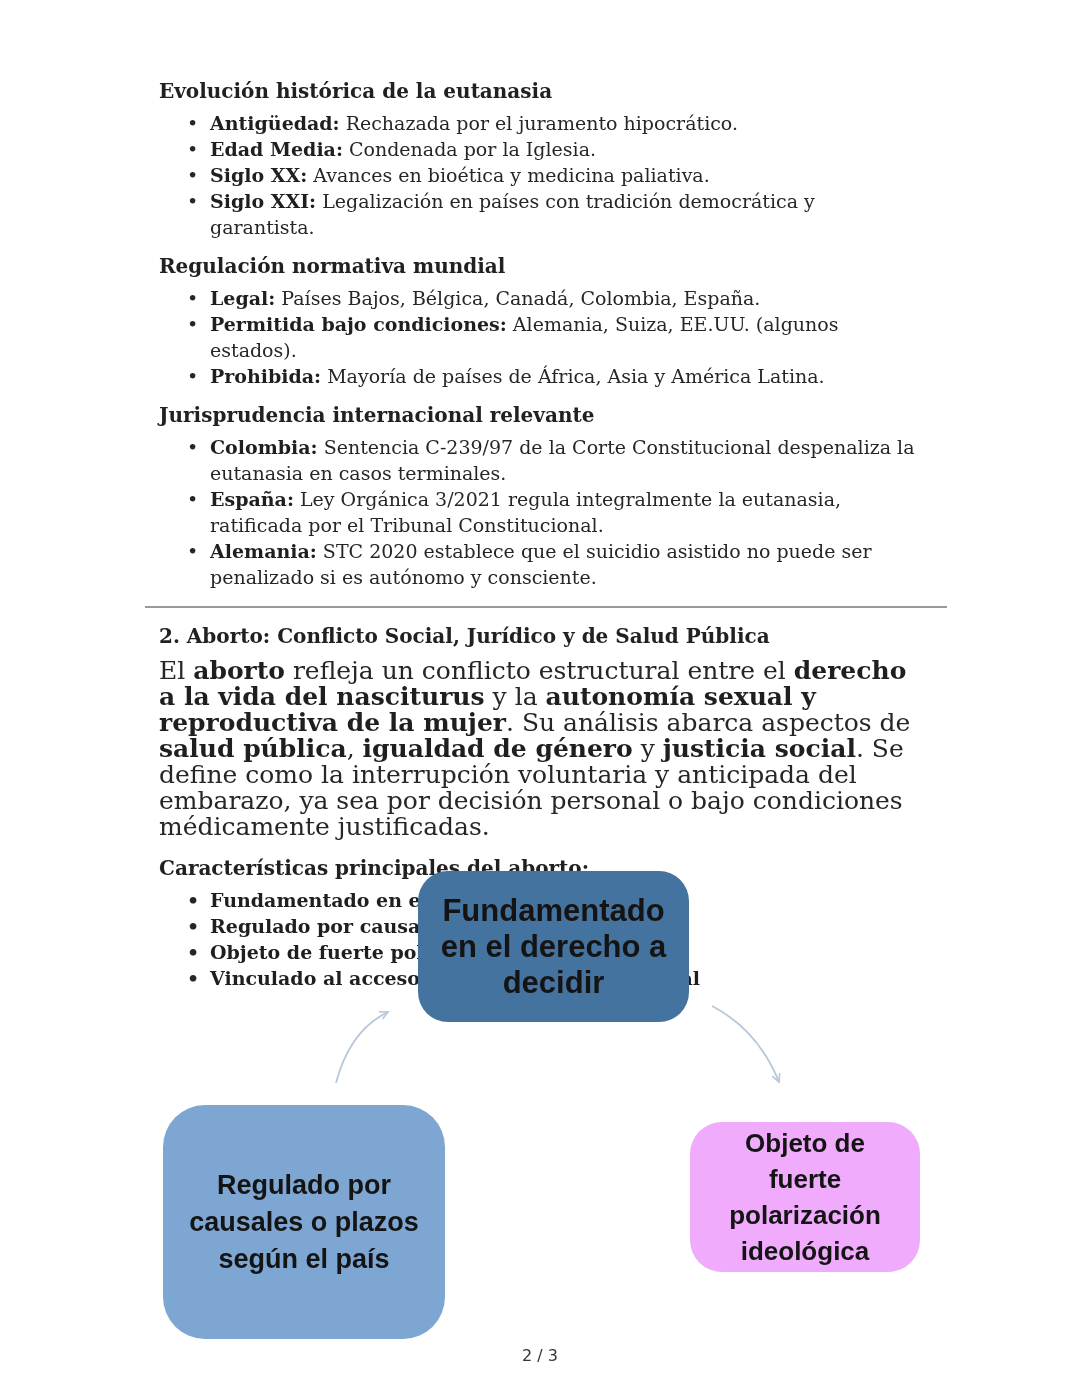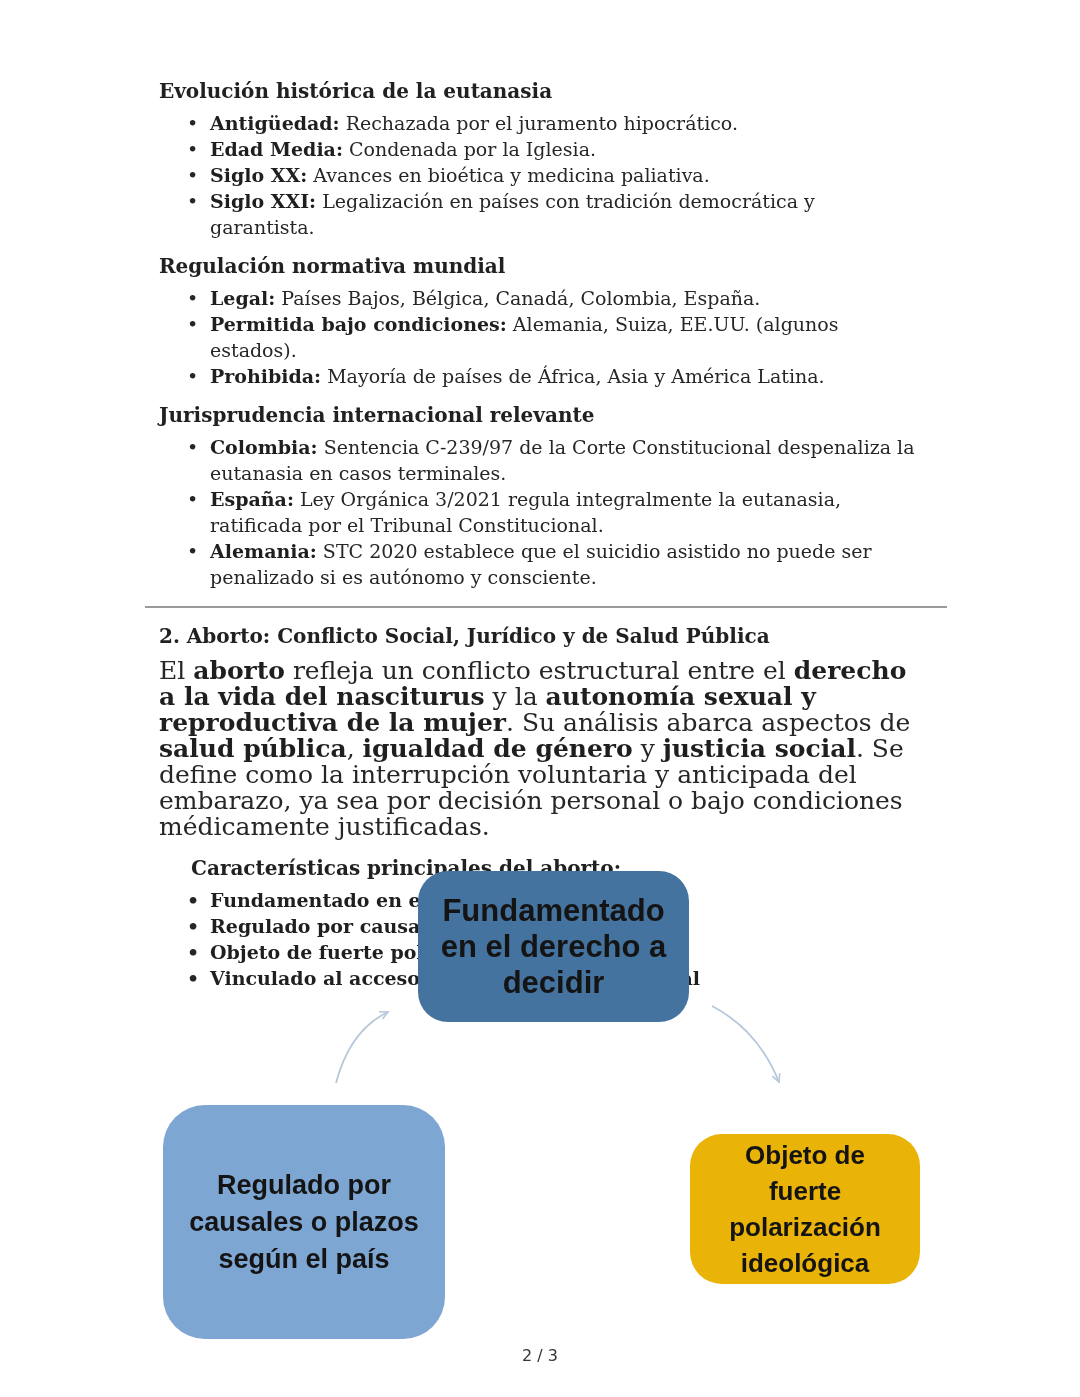--- a/index.html
+++ b/index.html
@@ -40,21 +40,21 @@
     width:802px;
     margin:16px 0 13px -14px;
   }
   h2.aborto-heading{
     font-size:20px;line-height:30px;
     margin:0 0 7px 0;font-weight:bold;color:#212121;
   }
   p.intro{
     font-size:25px;line-height:26px;margin:0;
   }
-  h3.carac{margin-top:16px;margin-left:32px;}
+  h3.carac{margin-top:16px;}
   ul.bullets.boldlist li{font-weight:bold;color:#1f1f1f;}
   
   .diagram{position:absolute;left:0;top:0;width:1080px;height:1397px;}
   .diagram svg{position:absolute;left:0;top:0;}
   .dbox{
     position:absolute;
     display:flex;flex-direction:column;
     align-items:center;justify-content:center;
     font-family:"Liberation Sans", sans-serif;
     font-weight:bold;color:#141414;text-align:center;
@@ -136,21 +136,21 @@
       <div>en el derecho a</div>
       <div>decidir</div>
     </div>
 
     <div class="dbox dbox-left" style="background-color: rgb(126, 166, 211);">
       <div>Regulado por</div>
       <div>causales o plazos</div>
       <div>según el país</div>
     </div>
 
-    <div class="dbox dbox-right" style="background-color: #eab308; margin-top: 12px;">
+    <div class="dbox dbox-right" style="background-color: #f0abfc;">
       <div>Objeto de</div>
       <div>fuerte</div>
       <div>polarización</div>
       <div>ideológica</div>
     </div>
   </div>
 
   <div class="page-number">2 / 3</div>
 </div>
 

